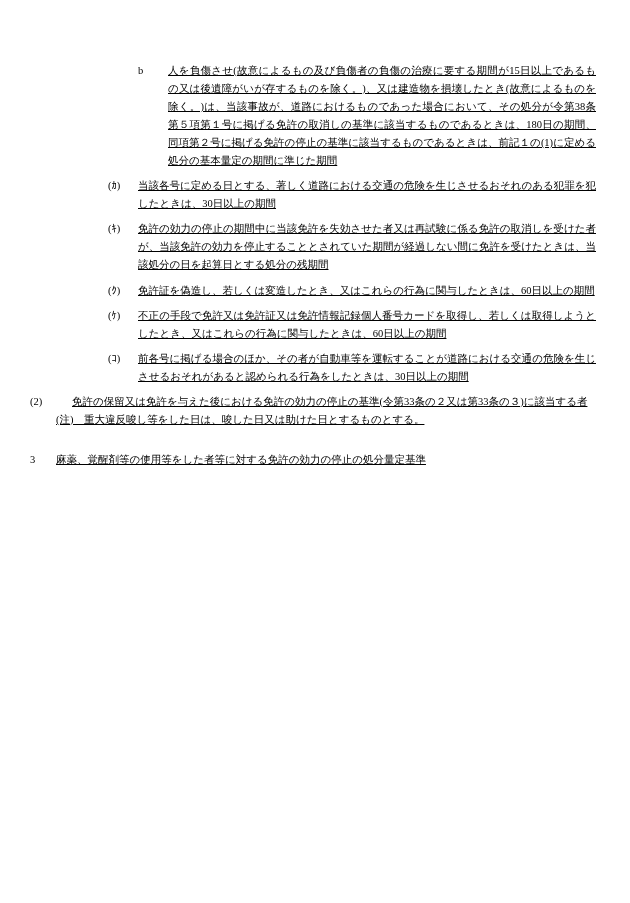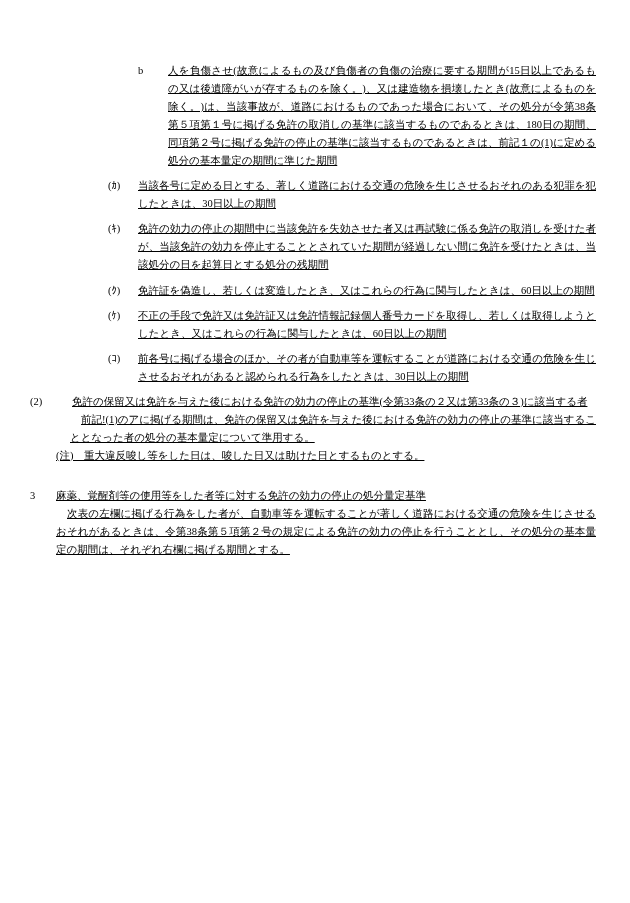--- a/index.html
+++ b/index.html
@@ -100,27 +100,25 @@
     <div class="body-text">前各号に掲げる場合のほか、その者が自動車等を運転することが道路における交通の危険を生じさせるおそれがあると認められる行為をしたときは、30日以上の期間</div>
   </div>
 
   <div class="gap-sm"></div>
 
   <div class="block lvl-num">
     <div class="marker marker-num">(2)</div>
     <div class="body-text">免許の保留又は免許を与えた後における免許の効力の停止の基準(令第33条の２又は第33条の３)に該当する者</div>
   </div>
 
-  <div class="body-text hang-3 para-indent">前記!(1)のアに掲げる期間は、免許の保留又は免許を与えた後における免許の効力の停止の基準に該当することとなった者の処分の基本量定について準用する。</div>
 
 
   <div class="body-text hang-2">(注)　重大違反唆し等をした日は、唆した日又は助けた日とするものとする。</div>
 
   <div class="gap-lg"></div>
 
   <div class="block lvl-sec">
     <div class="marker marker-sec">3</div>
     <div class="body-text">麻薬、覚醒剤等の使用等をした者等に対する免許の効力の停止の処分量定基準</div>
   </div>
 
-  <div class="body-text hang-2 para-indent">次表の左欄に掲げる行為をした者が、自動車等を運転することが著しく道路における交通の危険を生じさせるおそれがあるときは、令第38条第５項第２号の規定による免許の効力の停止を行うこととし、その処分の基本量定の期間は、それぞれ右欄に掲げる期間とする。</div>
 
 </div>
 
 </body></html>

